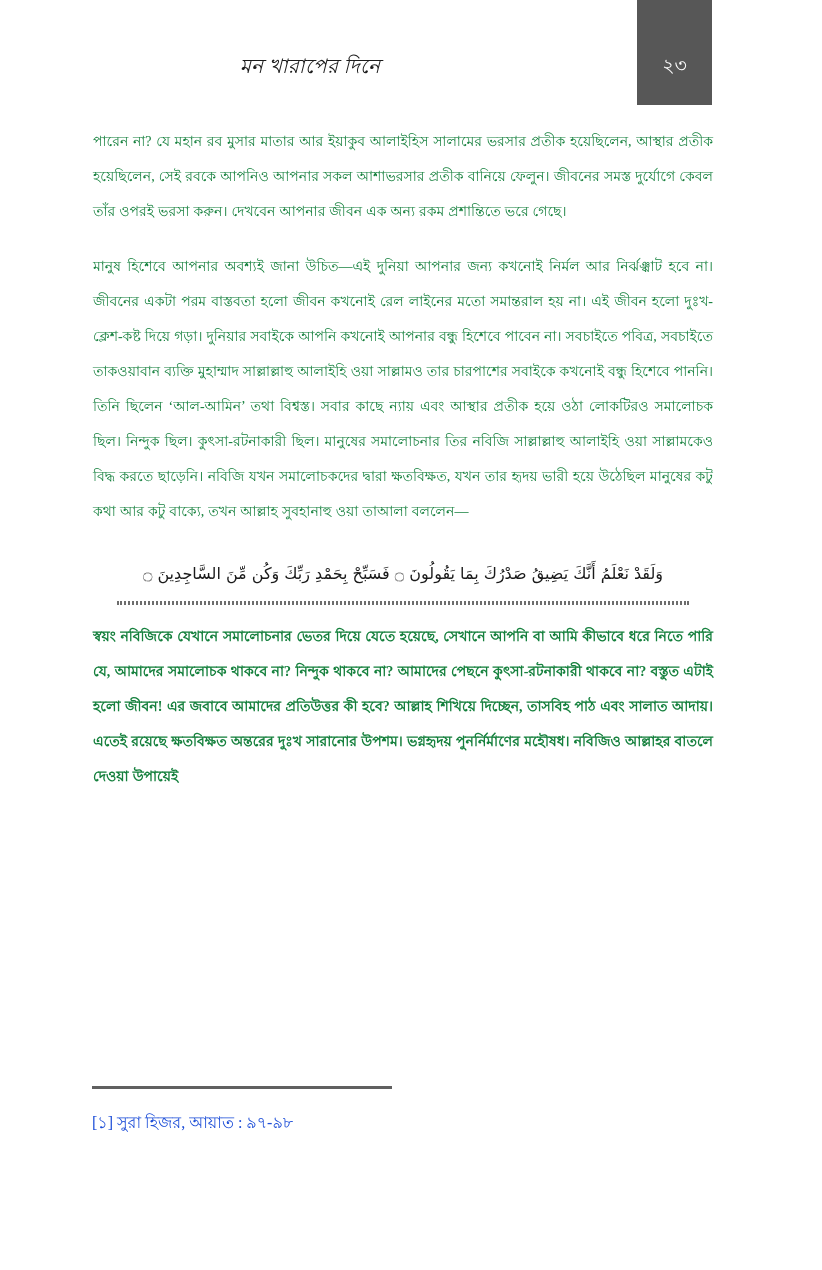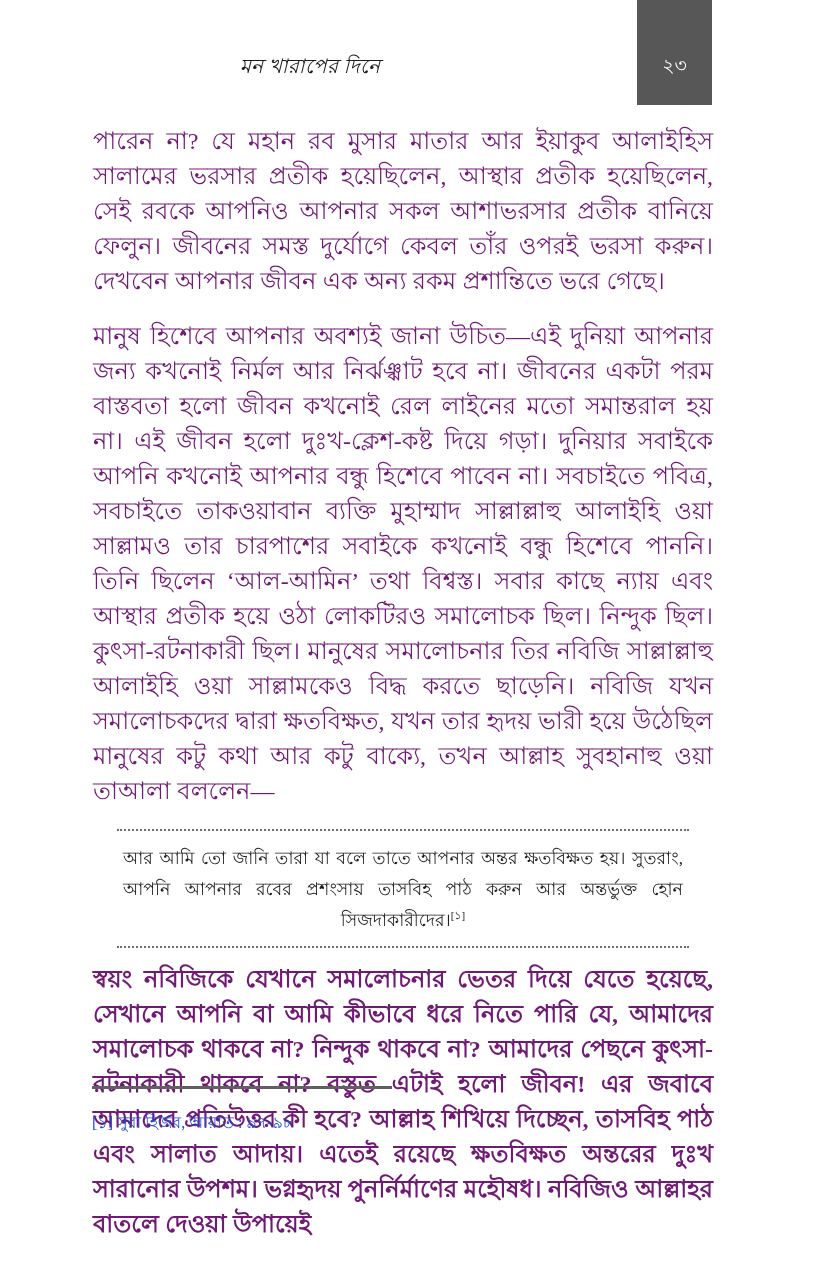--- a/index.html
+++ b/index.html
@@ -59,25 +59,25 @@
 
   
   .content {
     position: absolute;
     left: 93px;
     top: 124px;
     width: 620px;
   }
   p.body-par {
     margin: 0 0 20px 0;
-    font-size: 24px;
+    font-size: 14px;
     line-height: 35px;
     text-align: justify;
     text-align-last: left;
-    color: #701a75;
+    color: #15803d;
     word-spacing: 0.5px;
   }
   p.body-par.last-full {
     text-align-last: left;
     font-weight: bold;
   }
 
   
   .quote-block {
     margin: 10px 0 14px 0;
@@ -146,22 +146,22 @@
     </div>
   </div>
 
   <div class="content">
 
     <p class="body-par">পারেন না? যে মহান রব মুসার মাতার আর ইয়াকুব আলাইহিস সালামের ভরসার প্রতীক হয়েছিলেন, আস্থার প্রতীক হয়েছিলেন, সেই রবকে আপনিও আপনার সকল আশাভরসার প্রতীক বানিয়ে ফেলুন। জীবনের সমস্ত দুর্যোগে কেবল তাঁর ওপরই ভরসা করুন। দেখবেন আপনার জীবন এক অন্য রকম প্রশান্তিতে ভরে গেছে।</p>
 
     <p class="body-par">মানুষ হিশেবে আপনার অবশ্যই জানা উচিত—এই দুনিয়া আপনার জন্য কখনোই নির্মল আর নির্ঝঞ্ঝাট হবে না। জীবনের একটা পরম বাস্তবতা হলো জীবন কখনোই রেল লাইনের মতো সমান্তরাল হয় না। এই জীবন হলো দুঃখ-ক্লেশ-কষ্ট দিয়ে গড়া। দুনিয়ার সবাইকে আপনি কখনোই আপনার বন্ধু হিশেবে পাবেন না। সবচাইতে পবিত্র, সবচাইতে তাকওয়াবান ব্যক্তি মুহাম্মাদ সাল্লাল্লাহু আলাইহি ওয়া সাল্লামও তার চারপাশের সবাইকে কখনোই বন্ধু হিশেবে পাননি। তিনি ছিলেন ‘আল-আমিন’ তথা বিশ্বস্ত। সবার কাছে ন্যায় এবং আস্থার প্রতীক হয়ে ওঠা লোকটিরও সমালোচক ছিল। নিন্দুক ছিল। কুৎসা-রটনাকারী ছিল। মানুষের সমালোচনার তির নবিজি সাল্লাল্লাহু আলাইহি ওয়া সাল্লামকেও বিদ্ধ করতে ছাড়েনি। নবিজি যখন সমালোচকদের দ্বারা ক্ষতবিক্ষত, যখন তার হৃদয় ভারী হয়ে উঠেছিল মানুষের কটু কথা আর কটু বাক্যে, তখন আল্লাহ সুবহানাহু ওয়া তাআলা বললেন—</p>
 
     <div class="quote-block">
+      <div class="arabic-line">وَلَقَدْ نَعْلَمُ أَنَّكَ يَضِيقُ صَدْرُكَ بِمَا يَقُولُونَ ۝ فَسَبِّحْ بِحَمْدِ رَبِّكَ وَكُن مِّنَ السَّاجِدِينَ ۝</div>
       <div class="dotted-rule"></div>
-      <div class="translation"><span>আর আমি তো জানি তারা যা বলে তাতে আপনার অন্তর ক্ষতবিক্ষত হয়। সুতরাং, আপনি আপনার রবের প্রশংসায় তাসবিহ পাঠ করুন আর অন্তর্ভুক্ত হোন  সিজদাকারীদের।</span><span class="fn-ref">[১]</span></div>
       <div class="dotted-rule"></div>
     </div>
 
     <p class="body-par last-full">স্বয়ং নবিজিকে যেখানে সমালোচনার ভেতর দিয়ে যেতে হয়েছে, সেখানে আপনি বা আমি কীভাবে ধরে নিতে পারি যে, আমাদের সমালোচক থাকবে না? নিন্দুক থাকবে না? আমাদের পেছনে কুৎসা-রটনাকারী থাকবে না? বস্তুত এটাই হলো জীবন! এর জবাবে আমাদের প্রতিউত্তর কী হবে? আল্লাহ শিখিয়ে দিচ্ছেন, তাসবিহ পাঠ এবং সালাত আদায়। এতেই রয়েছে ক্ষতবিক্ষত অন্তরের দুঃখ সারানোর উপশম। ভগ্নহৃদয় পুনর্নির্মাণের মহৌষধ। নবিজিও আল্লাহর বাতলে দেওয়া উপায়েই</p>
 
   </div>
 
   <div class="footnote-area">
     <div class="footnote-rule"></div>
     <div class="footnote-text">[১] সুরা হিজর, আয়াত : ৯৭-৯৮</div>

